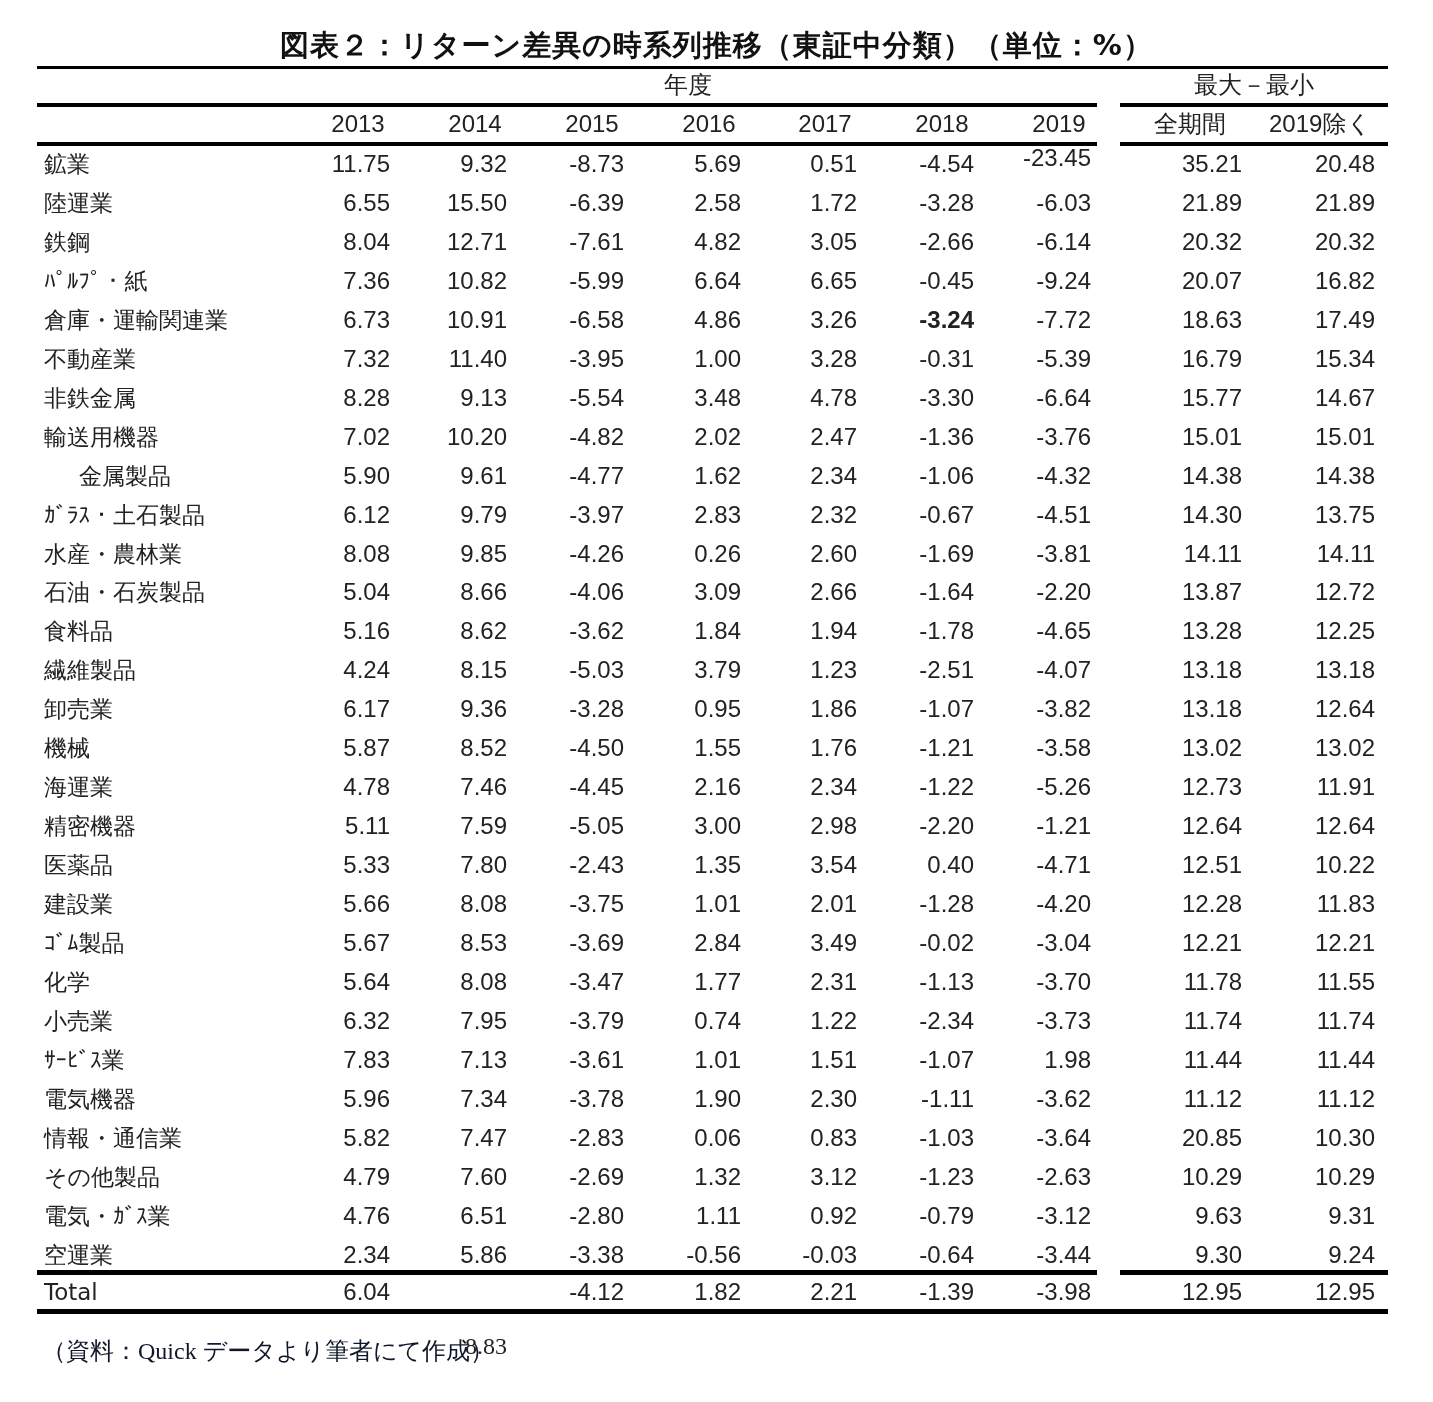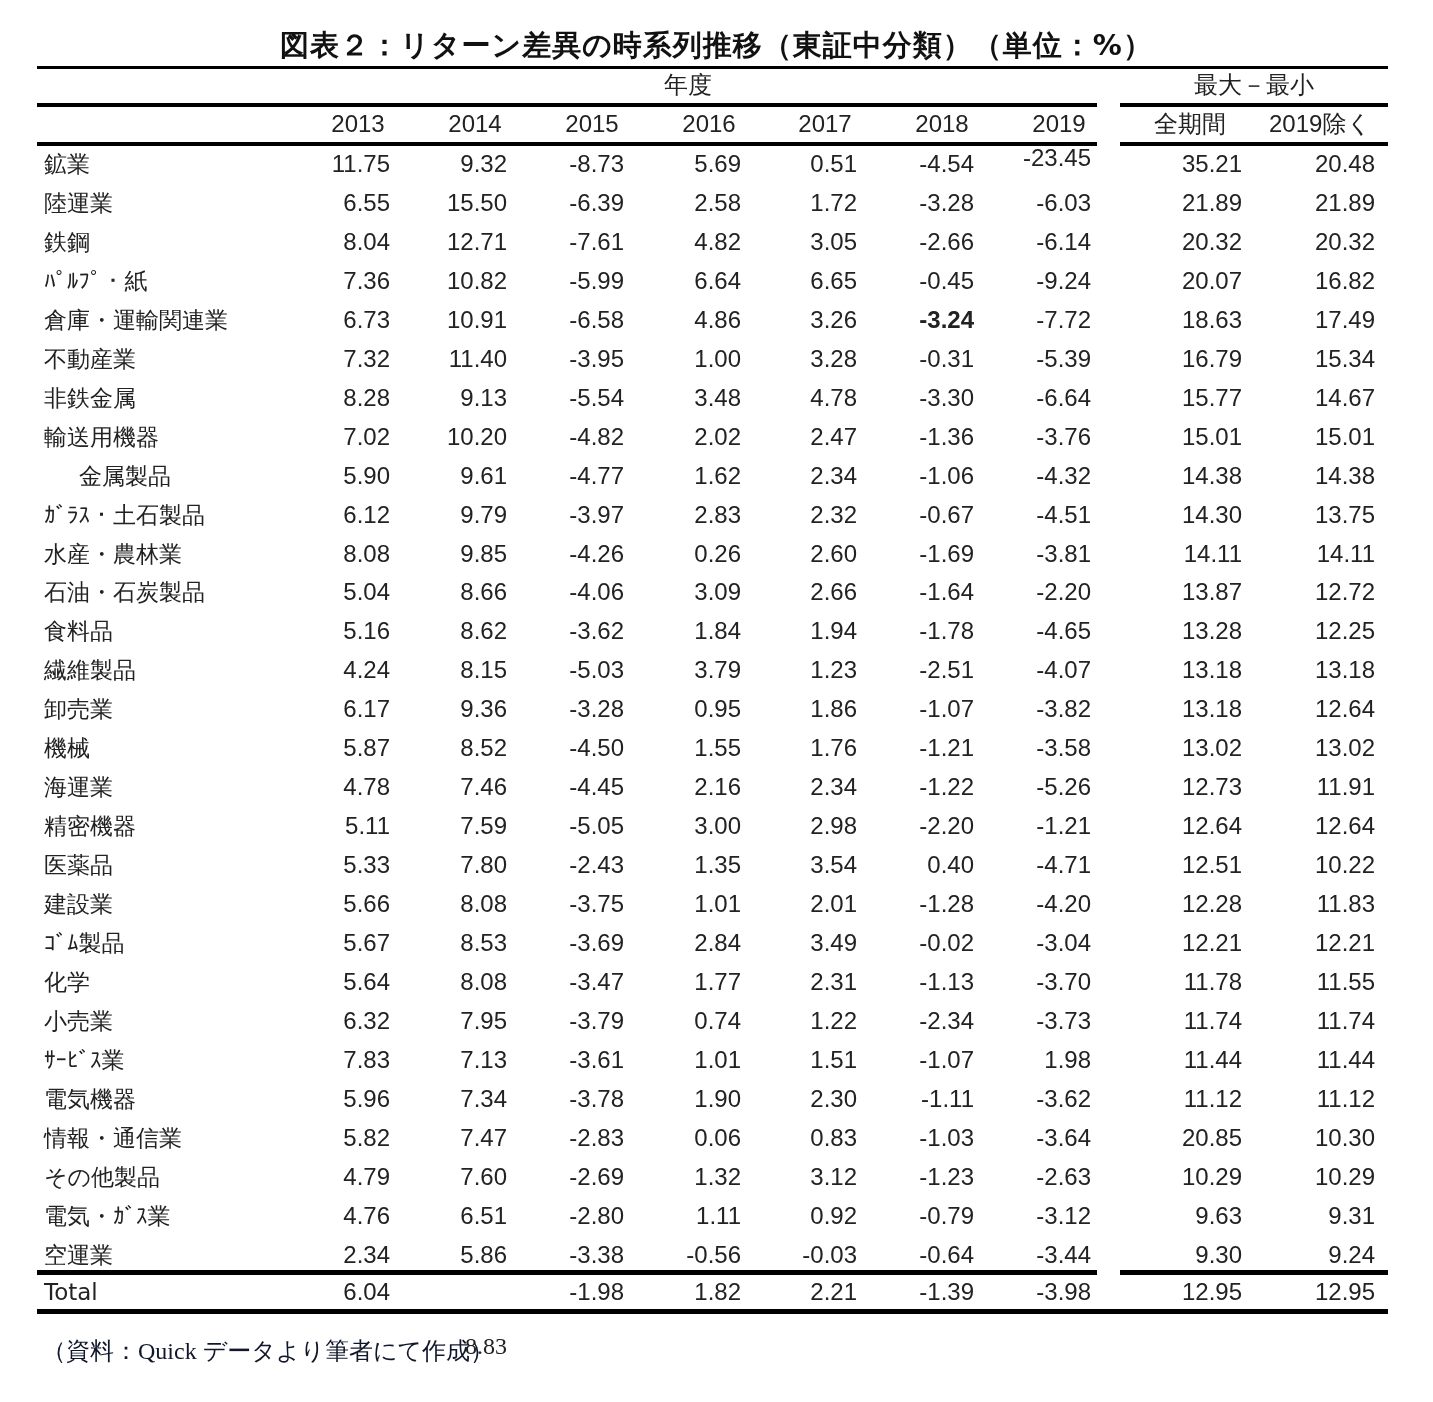--- a/index.html
+++ b/index.html
@@ -399,21 +399,21 @@
       <div class="cell num" style="left: 747px; top: 1239.6px;">-0.03</div>
       <div class="cell num" style="left: 864px; top: 1239.6px;">-0.64</div>
       <div class="cell num" style="left: 981px; top: 1239.6px;">-3.44</div>
       <div class="cell num" style="left: 1132px; top: 1239.6px;">9.30</div>
       <div class="cell num" style="left: 1265px; top: 1239.6px;">9.24</div>
     </div>
     <div>
       <div class="cell label" style="left: 44px; top: 1277px;">Total</div>
       <div class="cell num" style="left: 280px; top: 1277px;">6.04</div>
       <div class="cell num" style="left: 397px; top: 1331px; font-family: Liberation Serif, serif;">8.83</div>
-      <div class="cell num" style="left: 514px; top: 1277px;">-1.98</div>
+      <div class="cell num" style="left: 514px; top: 1277px;">-4.12</div>
       <div class="cell num" style="left: 631px; top: 1277px;">1.82</div>
       <div class="cell num" style="left: 747px; top: 1277px;">2.21</div>
       <div class="cell num" style="left: 864px; top: 1277px;">-1.39</div>
       <div class="cell num" style="left: 981px; top: 1277px;">-3.98</div>
       <div class="cell num" style="left: 1132px; top: 1277px;">12.95</div>
       <div class="cell num" style="left: 1265px; top: 1277px;">12.95</div>
     </div>
   </div>
 
 <div class="footnote">（資料：Quick データより筆者にて作成）</div>

